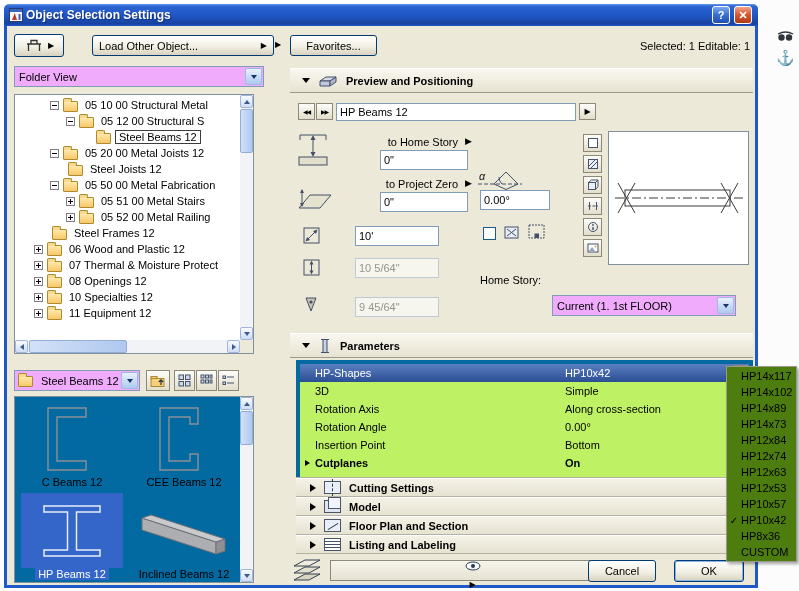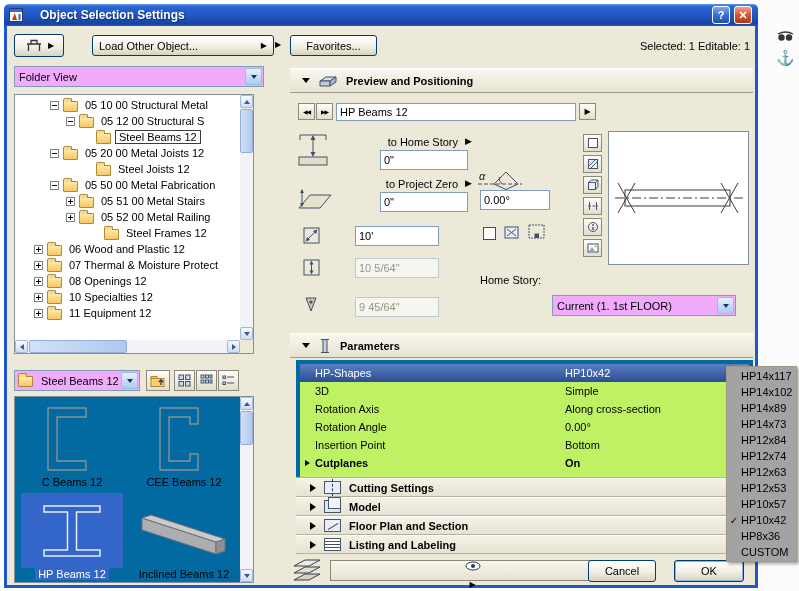--- a/index.html
+++ b/index.html
@@ -9,21 +9,21 @@
   
   #bg-strip { position:absolute; left:758px; top:0; width:41px; height:591px; background:#FCFCFC; }
   .strip-icon { position:absolute; width:20px; height:20px; display:flex; align-items:center; justify-content:center; }
   #strip-icon-anchor { font-size:15px; color:#4A5668; }
 
   
   #dialog { position:absolute; left:4px; top:4px; width:754px; height:584px; }
   #titlebar { position:absolute; left:0; top:0; right:0; height:22px; border-radius:5px 5px 0 0;
     background:linear-gradient(180deg,#5E98EC 0%,#2B63CF 12%,#2158C8 48%,#1843A0 90%,#2158C8 100%);
     display:flex; align-items:center; padding:0 5px; }
-  #dialog-title { color:#fff; font-size:12px; font-weight:bold; margin-left:17px; text-shadow:1px 1px 1px #122F78; }
+  #dialog-title { color:#fff; font-size:12px; font-weight:bold; margin-left:3px; text-shadow:1px 1px 1px #122F78; }
   .tb-btn { position:absolute; top:2px; width:18px; height:18px; border:1px solid #fff; border-radius:3px;
     color:#fff; font-weight:bold; font-size:11px; display:flex; align-items:center; justify-content:center; cursor:default; }
   #help-button { right:28px; background:linear-gradient(180deg,#7FA9EE,#3E74D4 45%,#1E4FB0); }
   #close-button { right:6px; background:linear-gradient(180deg,#F0A58C,#D95B33 45%,#AE3A14); }
   #client { position:absolute; left:0; top:22px; right:0; bottom:0; background:#ECE9D8;
     border:3px solid #2158C8; border-top:none; }
 
   
   .xp-btn { position:absolute; border:1px solid #003C74; border-radius:3px;
     background:linear-gradient(180deg,#FFFFFF,#F2F0E4 55%,#D8D2BE); font-size:11px;
@@ -153,21 +153,21 @@
 
   
   #layers-icon { position:absolute; left:286px; top:553px; }
   #layer-combo { position:absolute; left:326px; top:556px; width:285px; height:21px; border:1px solid #8A877B;
     background:linear-gradient(180deg,#F7F5EC,#E6E2D2); display:flex; align-items:center; gap:5px; padding:0 6px;flex-direction:column; }
   #layer-combo .value { flex:1; white-space:nowrap; overflow:hidden; }
   #cancel-button { left:584px; top:556px; width:68px; height:22px; }
   #ok-button { left:670px; top:556px; width:70px; height:22px; box-shadow:inset 0 0 0 1px #88B2E8; }
 
   
-  #shape-menu { position:absolute; left:726px; top:366px; width:71px; background:#a3a3a3; border:1px solid #9C988A;
+  #shape-menu { position:absolute; left:726px; top:366px; width:71px; background:#4d7c0f; border:1px solid #9C988A;
     box-shadow:2px 2px 3px rgba(0,0,0,0.35); padding:1px 0; z-index:50; }
   .menu-item { display:flex; align-items:center; height:16px; cursor:default; }
   .mi-check { width:14px; text-align:center; font-size:10px; flex:none; }
   .mi-label { font-size:11px; white-space:nowrap; }
 
   svg { display:block; }
 </style>
 </head>
 <body>
 
@@ -242,41 +242,41 @@
           <div class="tree-row" style="padding-left: 66px;">
             <span class="tree-spacer"></span>
             <span class="folder-ico"></span>
             <span class="tree-label selected">Steel Beams 12</span>
           </div>
           <div class="tree-row" style="padding-left: 34px;">
             <span class="expander minus"></span>
             <span class="folder-ico"></span>
             <span class="tree-label">05 20 00 Metal Joists 12</span>
           </div>
-          <div class="tree-row" style="padding-left: 66px;">
+          <div class="tree-row" style="padding-left: 38px;">
             <span class="tree-spacer"></span>
             <span class="folder-ico"></span>
             <span class="tree-label">Steel Joists 12</span>
           </div>
           <div class="tree-row" style="padding-left: 34px;">
             <span class="expander minus"></span>
             <span class="folder-ico"></span>
             <span class="tree-label">05 50 00 Metal Fabrication</span>
           </div>
           <div class="tree-row" style="padding-left: 50px;">
             <span class="expander plus"></span>
             <span class="folder-ico"></span>
             <span class="tree-label">05 51 00 Metal Stairs</span>
           </div>
           <div class="tree-row" style="padding-left: 50px;">
             <span class="expander plus"></span>
             <span class="folder-ico"></span>
             <span class="tree-label">05 52 00 Metal Railing</span>
           </div>
-          <div class="tree-row" style="padding-left: 74px;">
+          <div class="tree-row" style="padding-left: 22px;">
             <span class="tree-spacer"></span>
             <span class="folder-ico"></span>
             <span class="tree-label">Steel Frames 12</span>
           </div>
           <div class="tree-row" style="padding-left: 18px;">
             <span class="expander plus"></span>
             <span class="folder-ico"></span>
             <span class="tree-label">06 Wood and Plastic 12</span>
           </div>
           <div class="tree-row" style="padding-left: 18px;">

